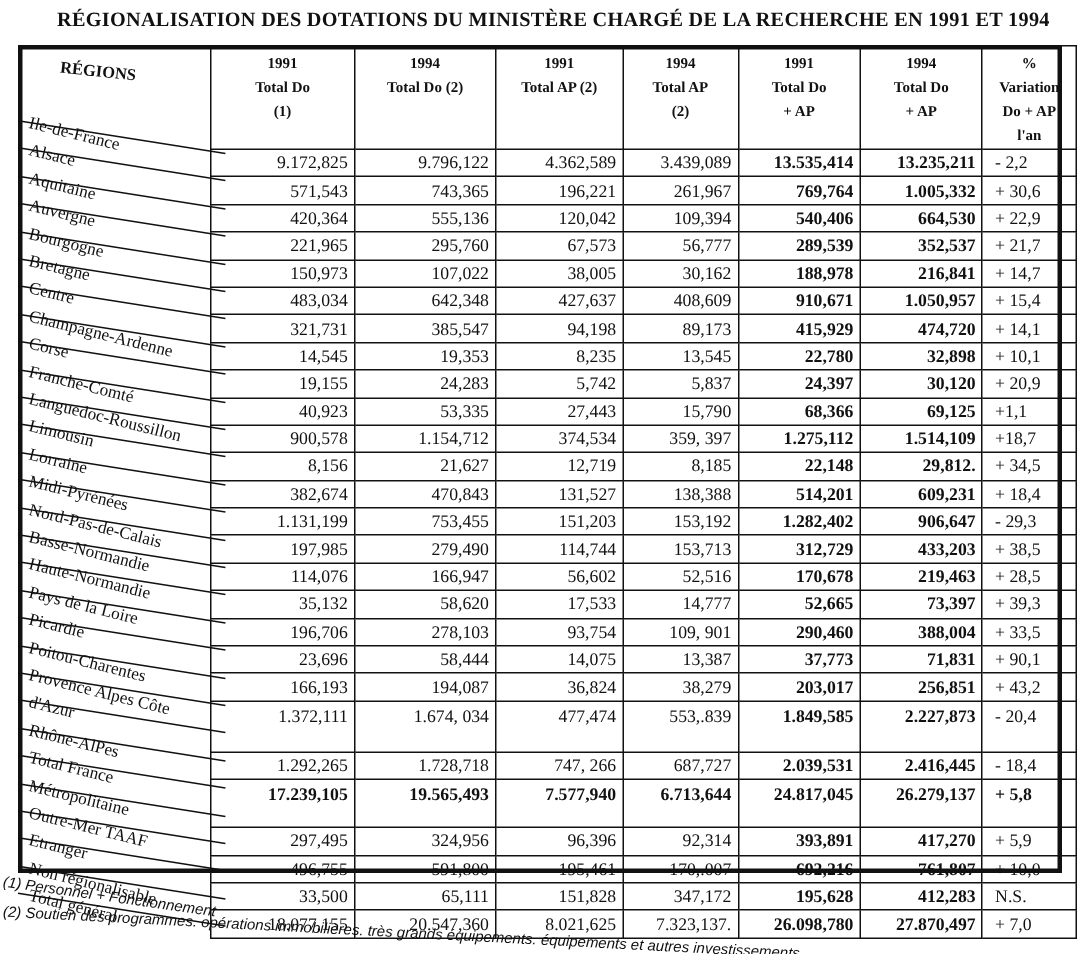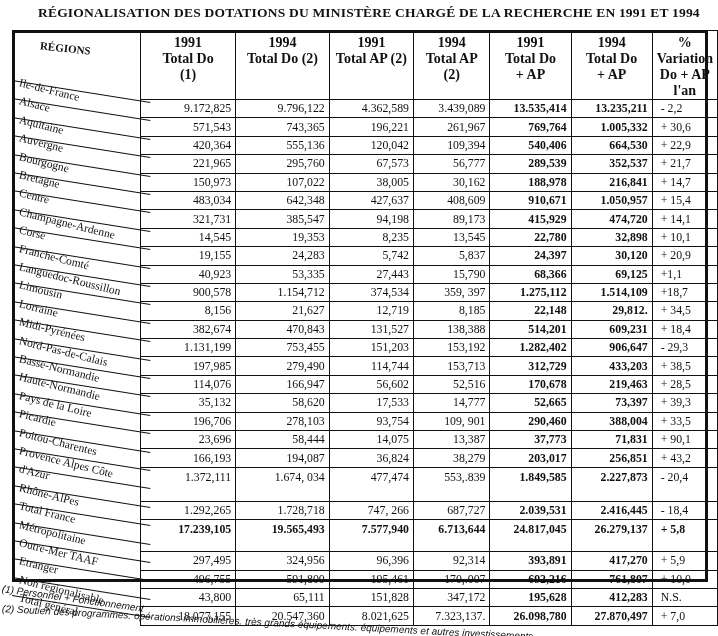--- a/index.html
+++ b/index.html
@@ -5,21 +5,21 @@
   html, body { margin:0; padding:0; background:#fff; }
   body { width:718px; height:636px; position:relative; overflow:hidden; font-family:"Liberation Serif", serif; color:#111; }
   .title { position:absolute; left:38px; top:5px; font-size:13.5px; font-weight:bold; letter-spacing:0.2px; white-space:nowrap; }
   .frame { position:absolute; left:12px; top:30px; width:696px; height:552px; border:3px solid #111; border-right-width:3px; box-sizing:border-box; }
   .regions { position:absolute; left:12px; top:30px; width:128px; height:552px; }
   .reg-head { position:absolute; left:28px; top:12px; font-size:11px; font-weight:bold; transform:rotate(6deg); }
   .reg { position:absolute; left:6px; font-size:11.5px; white-space:nowrap; transform-origin:left bottom; transform:rotate(14deg); }
   .reg-line { position:absolute; left:0; width:140px; height:0; border-top:1.2px solid #111; transform-origin:left; transform:rotate(9deg); }
   table { position:absolute; left:140px; top:30px; border-collapse:collapse; font-size:11.8px; }
   th, td { border:1.2px solid #111; padding:0 4px; height:18.4px; box-sizing:border-box; }
-  th { font-weight:bold; text-align:center; vertical-align:top; font-size:14px; line-height:16px; padding-top:4px; height:52px;margin-left:12px; }
+  th { font-weight:bold; text-align:center; vertical-align:top; font-size:10px; line-height:16px; padding-top:4px; height:52px;margin-left:12px; }
   td { text-align:right; }
   td.pct { text-align:left; padding-left:8px; }
   td.bold { font-weight:bold; }
   .c1{width:102px}.c2{width:100px}.c3{width:90px}.c4{width:80px}.c5{width:85px}.c6{width:85px}.c7{width:65px}
   tr.tall td { height:34px; vertical-align:top; padding-top:2px;margin-top:37px; }
   tr.mid td { height:32px; vertical-align:top; padding-top:2px;font-weight:bold; }
   .foot { position:absolute; font-style:italic; font-size:10px; white-space:nowrap; font-family:"Liberation Sans", sans-serif; }
   .foot1 { left:2px; top:583px; transform:rotate(8deg); transform-origin:left; }
   .foot2 { left:2px; top:603px; transform:rotate(3deg); transform-origin:left; }
 </style>
@@ -353,21 +353,21 @@
       <tr>
         <td>496,755</td>
         <td>591,800</td>
         <td>195,461</td>
         <td>170,.007</td>
         <td class="bold">692,216</td>
         <td class="bold">761,807</td>
         <td class="pct">+ 10,0</td>
       </tr>
       <tr>
-        <td>43,800</td>
+        <td>33,500</td>
         <td>65,111</td>
         <td>151,828</td>
         <td>347,172</td>
         <td class="bold">195,628</td>
         <td class="bold">412,283</td>
         <td class="pct">N.S.</td>
       </tr>
       <tr>
         <td>18.077,155</td>
         <td>20.547,360</td>

